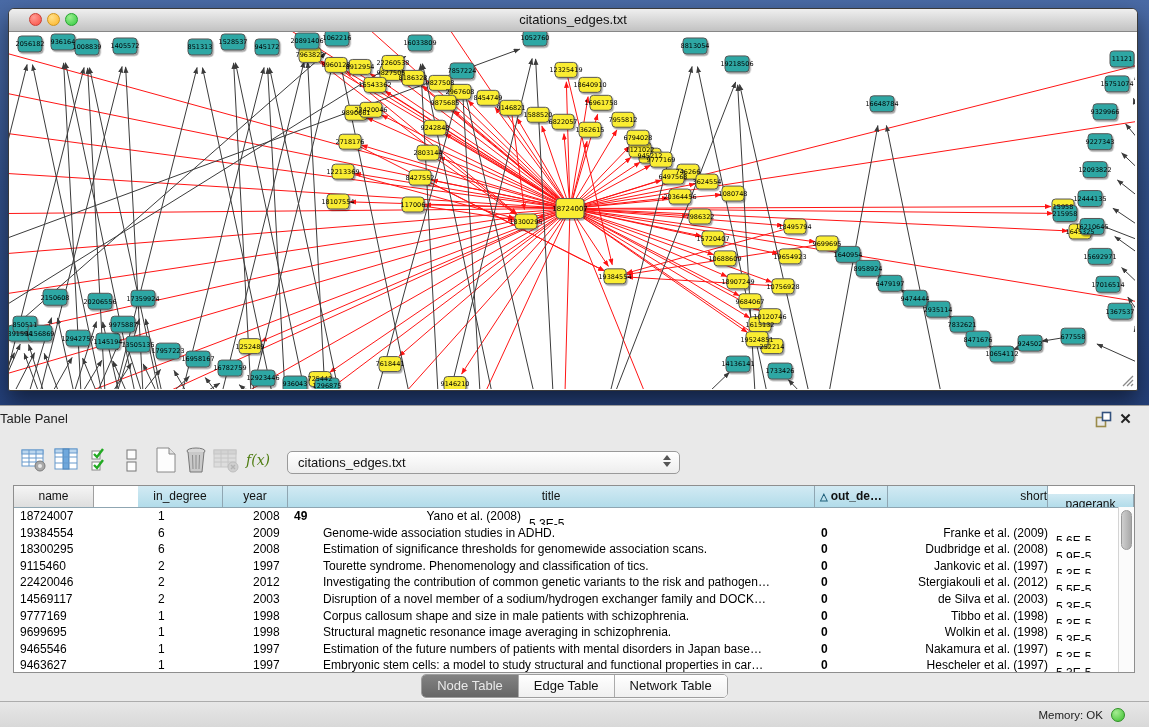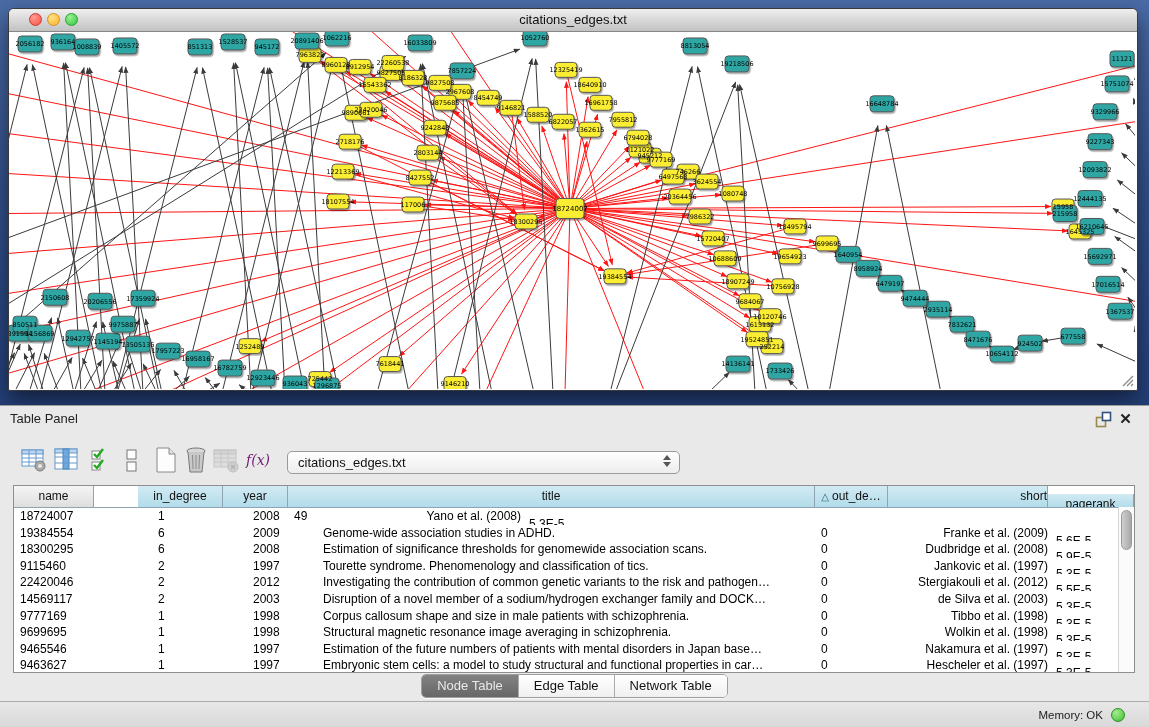--- a/index.html
+++ b/index.html
@@ -15,27 +15,27 @@
     border-radius:5px 5px 0 0;position:relative;text-align:center;font-size:13px;line-height:22px;color:#111;}
   .tl{position:absolute;top:4px;width:13px;height:13px;border-radius:50%;box-sizing:border-box;}
   .tl-red{left:20px;background:radial-gradient(circle at 35% 30%,#FF9B92,#F94E43);border:1px solid #C93C32;}
   .tl-yellow{left:38px;background:radial-gradient(circle at 35% 30%,#FFE08A,#FDB324);border:1px solid #D0951C;}
   .tl-green{left:56px;background:radial-gradient(circle at 35% 30%,#9BEF8E,#30C940);border:1px solid #26A32F;}
   #net{display:block;width:1126px;height:357px;background:#fff;}
   .grip{position:absolute;right:2px;bottom:2px;}
 
   
   .table-panel{position:absolute;left:0;top:405px;width:1149px;height:322px;background:#E9E9E9;border-top:1px solid #9B9B9B;box-sizing:border-box;}
-  .panel-header{height:26px;position:relative;font-size:13px;color:#222;line-height:26px;padding-left:10px;}
+  .panel-header{height:26px;position:relative;font-size:13px;color:#222;line-height:26px;padding-left:0;}
   .float-btn{position:absolute;right:37px;top:5px;width:17px;height:17px;cursor:pointer;}
   .close-btn{position:absolute;right:15px;top:3px;width:17px;height:19px;font-size:15px;font-weight:bold;color:#222;text-align:center;line-height:19px;cursor:pointer;}
 
   .toolbar{position:absolute;left:0;top:28px;width:100%;height:50px;}
   .tb-icon{position:absolute;top:12px;width:28px;height:28px;cursor:pointer;}
-  .fx{font-family:"DejaVu Serif",serif;font-style:italic;font-size:14px;line-height:28px;color:#701a75;}
+  .fx{font-family:"DejaVu Serif",serif;font-style:italic;font-size:14px;line-height:28px;color:#4d7c0f;}
   .tbl-select{position:absolute;left:287px;top:17px;width:393px;height:23px;box-sizing:border-box;
     border:1px solid #9a9a9a;border-radius:5px;background:linear-gradient(#FFFFFF,#EDEDED);
     font-size:13px;line-height:21px;padding-left:10px;color:#111;cursor:pointer;}
   .sel-arrows{position:absolute;right:8px;top:3px;display:flex;flex-direction:column;gap:2px;}
   .sel-arrows i{display:block;width:0;height:0;border-left:4px solid transparent;border-right:4px solid transparent;}
   .sel-arrows .up{border-bottom:5px solid #555;}
   .sel-arrows .dn{border-top:5px solid #555;}
 
   .tablewrap{position:absolute;left:13px;top:79px;width:1122px;height:188px;background:#fff;
     border:1px solid #8E8E8E;box-sizing:border-box;overflow:hidden;}
@@ -43,21 +43,21 @@
   .th{box-sizing:border-box;border-right:1px solid #8FA6B2;background:linear-gradient(#D2EAF3,#B2DCEA);
     text-align:center;font-size:12px;line-height:20px;color:#111;overflow:hidden;white-space:nowrap;cursor:pointer;}
   .th.gray{background:linear-gradient(#F5F5F5,#DEDEDE);border-right:1px solid #A0A0A0;}
   .sort-tri{color:#1E5F7A;font-size:10px;margin-right:3px;}
   .trow{display:flex;height:16.6px;font-size:12px;line-height:16.5px;color:#000;cursor:default;}
   .td{box-sizing:border-box;overflow:hidden;white-space:nowrap;}
   .c0{width:80px;padding-left:6px;}
   .c1{width:85px;padding-left:20px;margin-left:44px;}
   .c2{width:65px;padding-left:30px;}
   .c3{width:527px;padding-left:35px;}
-  .c4{width:73px;padding-left:6px;}
+  .c4{width:73px;padding-left:6px;font-weight:bold;}
   .c5{width:160px;padding-left:18px;text-align:right;}
   .c6{flex:1;padding-left:8px;margin-top:8px;}
   .th.c0,.th.c1,.th.c2,.th.c3,.th.c4,.th.c5,.th.c6{padding-left:0;}
   .vscroll{position:absolute;right:0;top:21px;bottom:0;width:15px;background:#FBFBFB;border-left:1px solid #D4D4D4;}
   .vthumb{position:absolute;left:2px;top:3px;width:9px;height:38px;border-radius:6px;
     background:linear-gradient(90deg,#CFCFCF,#A8A8A8);border:1px solid #999;}
 
   .tabsbar{position:absolute;left:0;top:268px;width:100%;height:24px;display:flex;justify-content:center;}
   .seg{display:flex;border:1px solid #9E9E9E;border-radius:5px;overflow:hidden;height:22px;background:#fff;
     font-size:13px;box-shadow:0 1px 0 rgba(255,255,255,.7);}

